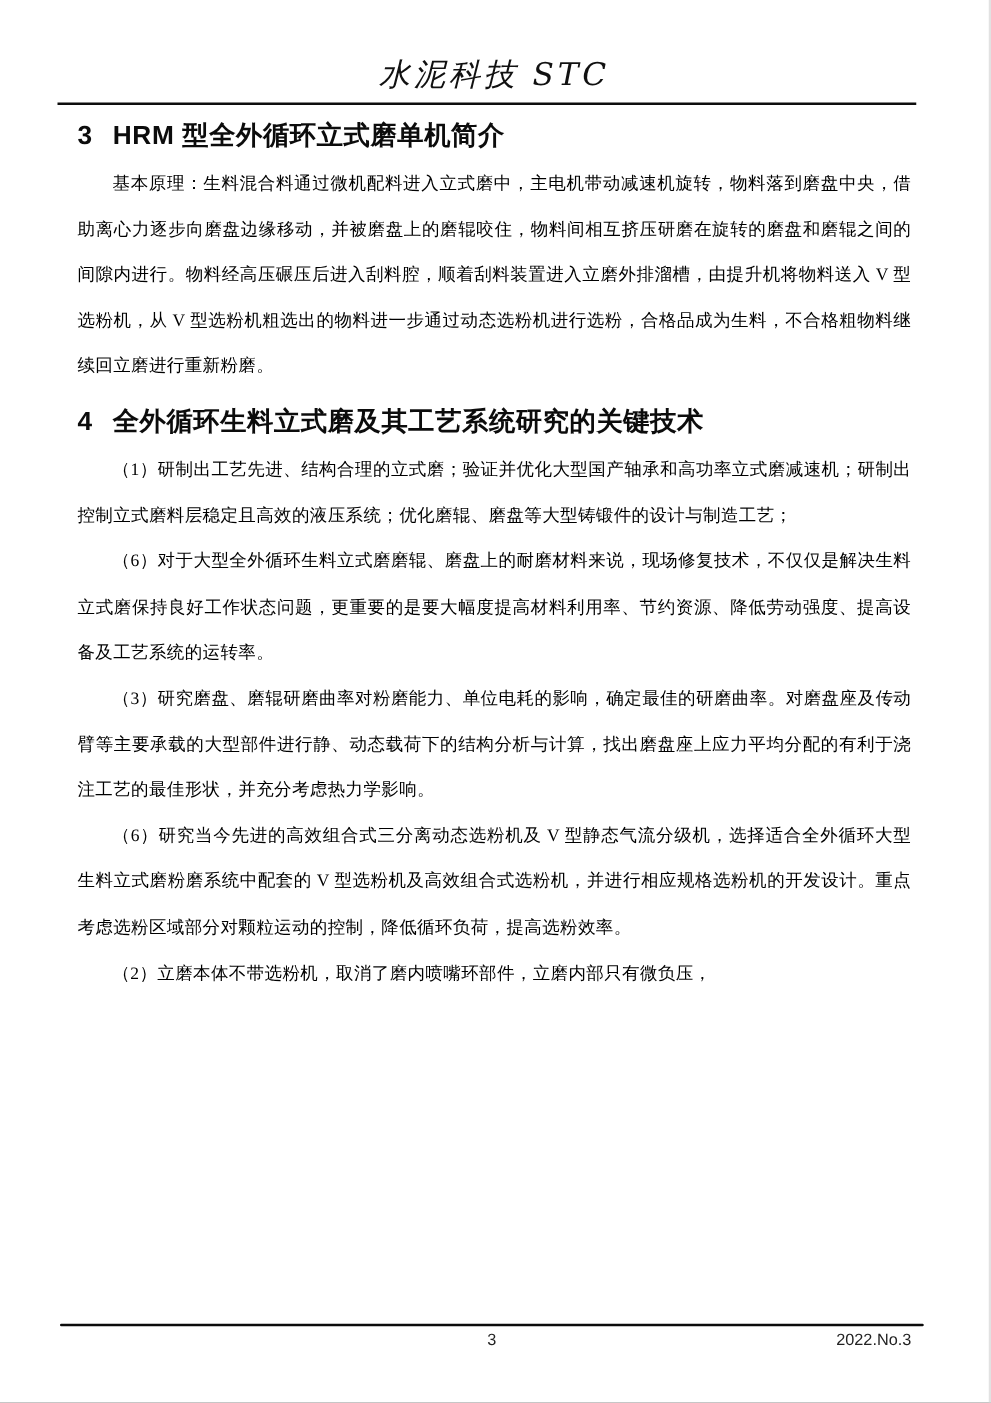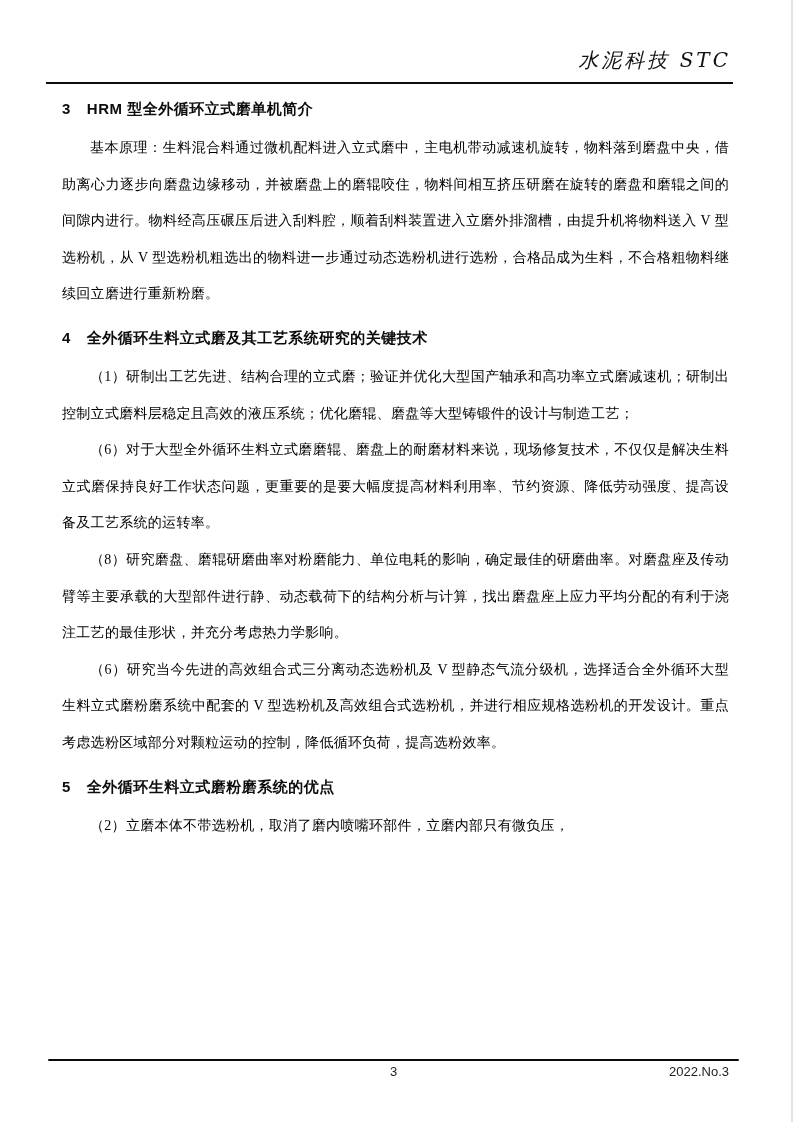--- a/index.html
+++ b/index.html
@@ -12,42 +12,42 @@
     overflow:hidden;
     font-family:"Liberation Serif", serif;
     color:#151515;
     border-right:2px solid #e2e2e2;
   }
   .header{
     padding-top:46px;
     margin:0 60px;
   }
   .journal-title{
-    text-align:right;
+    text-align:center;
     font-family:"DejaVu Serif", serif;
     font-style:italic;
-    font-size:20px;
+    font-size:25px;
     line-height:28px;
     letter-spacing:3px;
     color:#111;
   }
   .header-rule{
     margin-top:8px;
     height:2px;
     background:#0d0d0d;
     margin-left:-14px;
     margin-right:-2px;
   }
   .content{
     margin:0 62px 0 62px;
   }
   .section-heading{
     font-family:"Liberation Sans", sans-serif;
     font-weight:bold;
-    font-size:15px;
+    font-size:21px;
     line-height:24px;
     margin-top:13px;
     margin-bottom:9px;
     color:#0c0c0c;
     letter-spacing:0.5px;
   }
   .section-heading .sec-num{
     display:inline-block;
     margin-right:16px;
   }
@@ -106,26 +106,23 @@
     <div class="section-heading">
       <span class="sec-num">3</span><span>HRM 型全外循环立式磨单机简介</span>
     </div>
     <p>基本原理：生料混合料通过微机配料进入立式磨中，主电机带动减速机旋转，物料落到磨盘中央，借助离心力逐步向磨盘边缘移动，并被磨盘上的磨辊咬住，物料间相互挤压研磨在旋转的磨盘和磨辊之间的间隙内进行。物料经高压碾压后进入刮料腔，顺着刮料装置进入立磨外排溜槽，由提升机将物料送入 V 型选粉机，从 V 型选粉机粗选出的物料进一步通过动态选粉机进行选粉，合格品成为生料，不合格粗物料继续回立磨进行重新粉磨。</p>
 
     <div class="section-heading">
       <span class="sec-num">4</span><span>全外循环生料立式磨及其工艺系统研究的关键技术</span>
     </div>
     <p>（1）研制出工艺先进、结构合理的立式磨；验证并优化大型国产轴承和高功率立式磨减速机；研制出控制立式磨料层稳定且高效的液压系统；优化磨辊、磨盘等大型铸锻件的设计与制造工艺；</p>
     <p>（6）对于大型全外循环生料立式磨磨辊、磨盘上的耐磨材料来说，现场修复技术，不仅仅是解决生料立式磨保持良好工作状态问题，更重要的是要大幅度提高材料利用率、节约资源、降低劳动强度、提高设备及工艺系统的运转率。</p>
-    <p>（8）研究磨盘、磨辊研磨曲率对粉磨能力、单位电耗的影响，确定最佳的研磨曲率。对磨盘座及传动臂等主要承载的大型部件进行静、动态载荷下的结构分析与计算，找出磨盘座上应力平均分配的有利于浇注工艺的最佳形状，并充分考虑热力学影响。</p>
+    <p>（3）研究磨盘、磨辊研磨曲率对粉磨能力、单位电耗的影响，确定最佳的研磨曲率。对磨盘座及传动臂等主要承载的大型部件进行静、动态载荷下的结构分析与计算，找出磨盘座上应力平均分配的有利于浇注工艺的最佳形状，并充分考虑热力学影响。</p>
     <p>（6）研究当今先进的高效组合式三分离动态选粉机及 V 型静态气流分级机，选择适合全外循环大型生料立式磨粉磨系统中配套的 V 型选粉机及高效组合式选粉机，并进行相应规格选粉机的开发设计。重点考虑选粉区域部分对颗粒运动的控制，降低循环负荷，提高选粉效率。</p>
 
-    <div class="section-heading">
-      <span class="sec-num">5</span><span>全外循环生料立式磨粉磨系统的优点</span>
-    </div>
     <p>（2）立磨本体不带选粉机，取消了磨内喷嘴环部件，立磨内部只有微负压，</p>
 
   </div>
 
   <div class="footer">
     <div class="footer-rule"></div>
     <div class="footer-row">
       <span class="page-number">3</span>
       <span class="issue-number">2022.No.3</span>
     </div>

